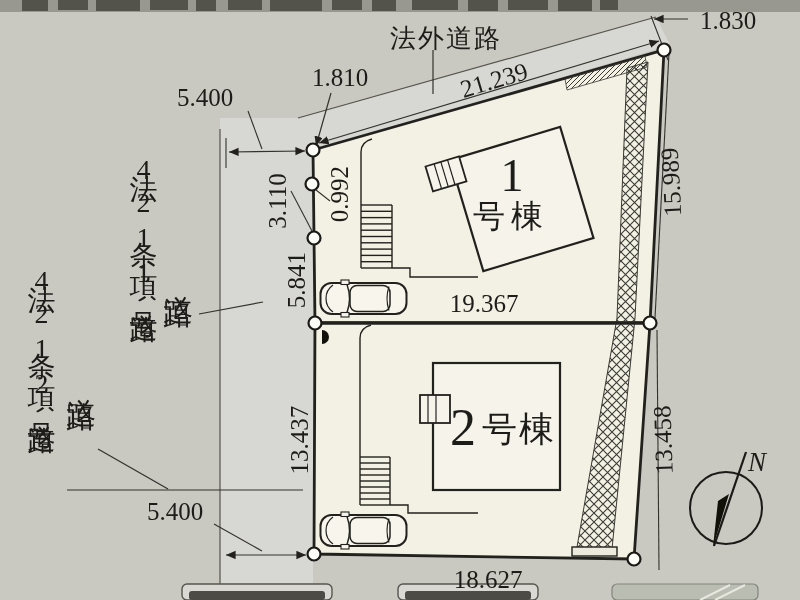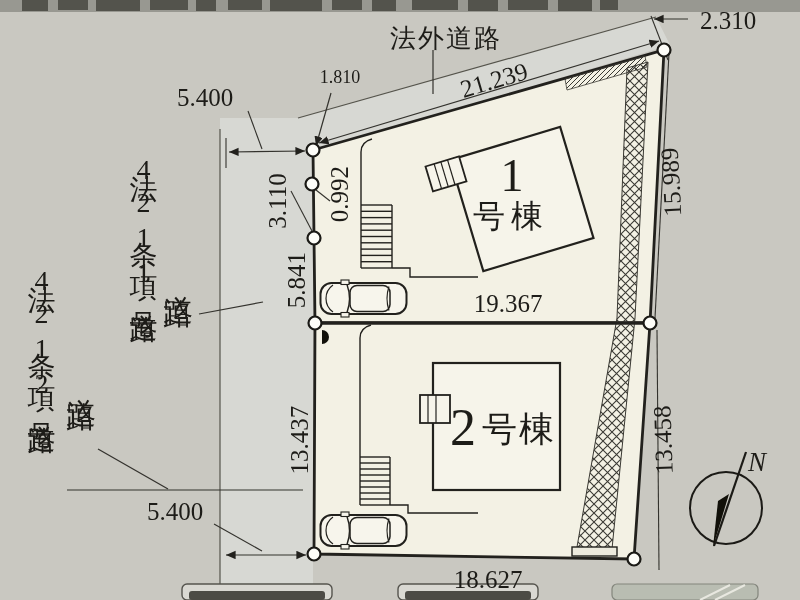--- a/index.html
+++ b/index.html
@@ -180,41 +180,41 @@
     <rect x="612" y="584" width="146" height="16" rx="5" fill="#b9bdb2" stroke="#83857c" stroke-width="1.2"></rect>
     <line x1="700" y1="600" x2="730" y2="585" stroke="#e8e8e0" stroke-width="2"></line>
     <line x1="715" y1="600" x2="745" y2="585" stroke="#e8e8e0" stroke-width="2"></line>
   </g>
 </svg>
 
 <div class="lbl ctr" style="left:446px;top:39px;font-size:26px;letter-spacing:2px;">法外道路</div>
 
 <div class="lbl ctr" style="left:494px;top:80px;font-size:25px;transform:translate(-50%,-50%) rotate(-16.5deg);">21.239</div>
 
-<div class="lbl ctr" style="left:340px;top:77px;font-size:18px;">1.810</div>
-
-<div class="lbl ctr" style="left:728px;top:20px;font-size:25px;">2.310</div>
+<div class="lbl ctr" style="left:340px;top:77px;font-size:25px;">1.810</div>
+
+<div class="lbl ctr" style="left:728px;top:20px;font-size:25px;">1.830</div>
 
 <div class="lbl ctr" style="left:671px;top:182px;font-size:25px;transform:translate(-50%,-50%) rotate(-93deg);">15.989</div>
 
 <div class="lbl ctr" style="left:663px;top:440px;font-size:25px;transform:translate(-50%,-50%) rotate(-92deg);">13.458</div>
 
 <div class="lbl ctr" style="left:205px;top:97px;font-size:25px;">5.400</div>
 
 <div class="lbl ctr" style="left:175px;top:511px;font-size:25px;">5.400</div>
 
 <div class="lbl ctr" style="left:339px;top:194px;font-size:25px;transform:translate(-50%,-50%) rotate(-90deg);">0.992</div>
 
 <div class="lbl ctr" style="left:277px;top:201px;font-size:25px;transform:translate(-50%,-50%) rotate(-90deg);">3.110</div>
 
 <div class="lbl ctr" style="left:296px;top:280px;font-size:25px;transform:translate(-50%,-50%) rotate(-90deg);">5.841</div>
 
 <div class="lbl ctr" style="left:299px;top:440px;font-size:25px;transform:translate(-50%,-50%) rotate(-90deg);">13.437</div>
 
-<div class="lbl ctr" style="left:508px;top:303px;font-size:25px;">19.367</div>
+<div class="lbl ctr" style="left:484px;top:303px;font-size:25px;">19.367</div>
 
 <div class="lbl ctr" style="left:488px;top:579px;font-size:25px;text-align:center;">18.627</div>
 
 <div class="lbl ctr bnum" style="left:512px;top:176px;font-size:46px;">1</div>
 <div class="lbl ctr" style="left:511px;top:216px;font-size:32px;letter-spacing:6px;">号棟</div>
 
 <div class="lbl bnum" style="left:450px;top:402px;font-size:52px;">2</div>
 <div class="lbl" style="left:482px;top:412px;font-size:35px;letter-spacing:2px;">号棟</div>
 
 <div class="lbl vtext" style="left:129px;top:152px;font-size:28px;letter-spacing:2px;">法42条1項1号道路</div>

